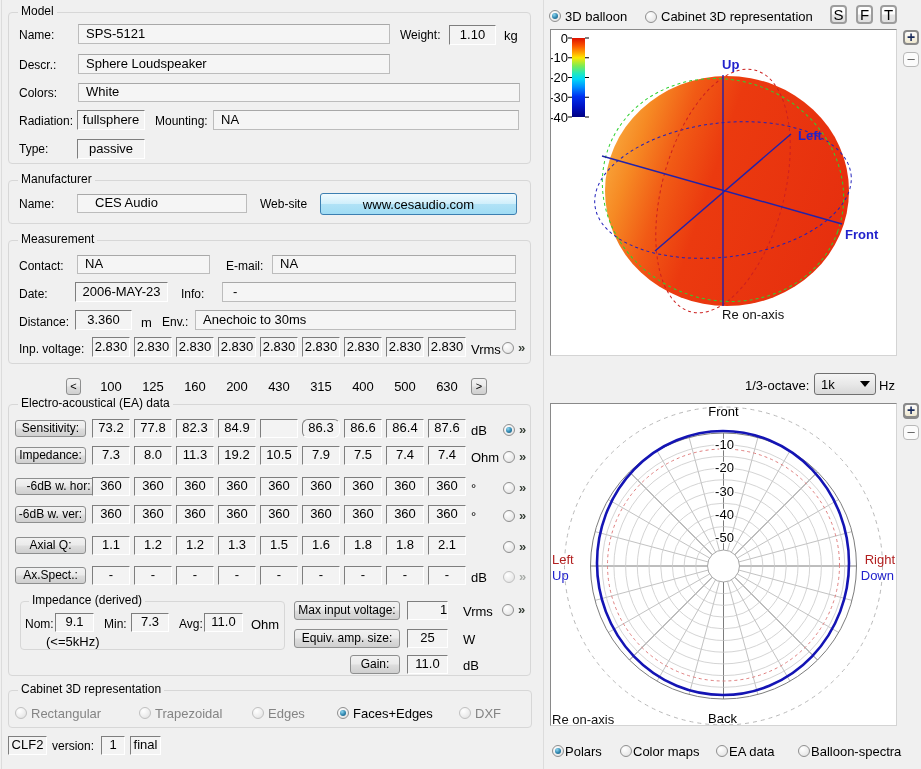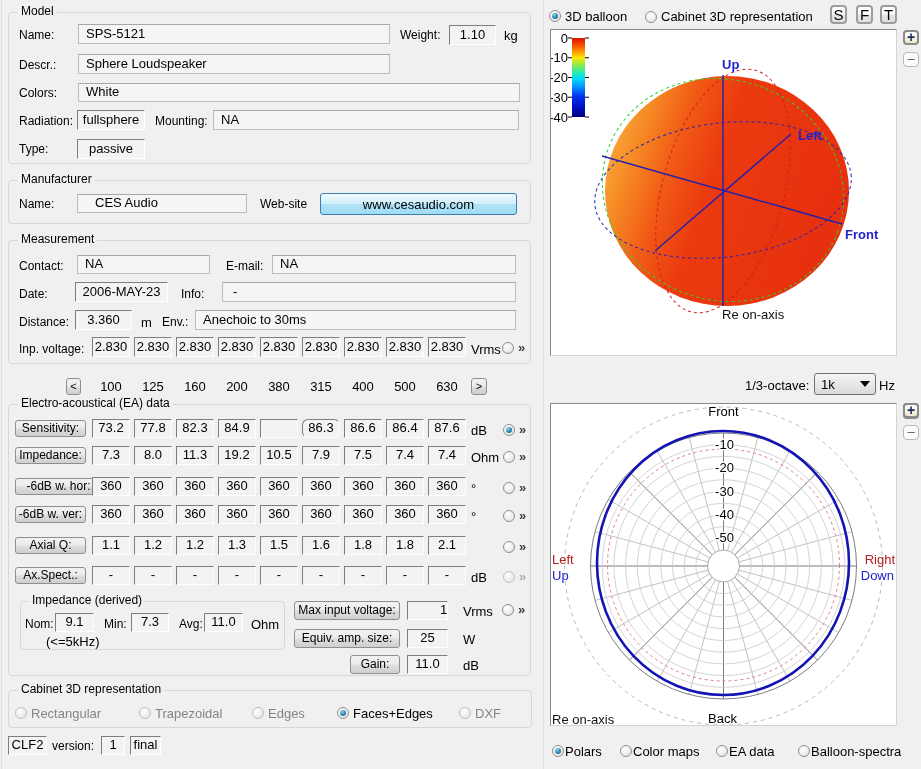--- a/index.html
+++ b/index.html
@@ -66,21 +66,21 @@
 <div class="fs" style="left:386px;top:337px;width:38px;height:20px;line-height:17px;">2.830</div>
 <div class="fs" style="left:428px;top:337px;width:38px;height:20px;line-height:17px;">2.830</div>
 <div class="val" style="left:471px;top:342px;">Vrms</div>
 <div class="radio " style="left:502px;top:342px;"></div>
 <div class="chev" style="left:518px;top:340px;">»</div>
 <div class="btn" style="left:66px;top:378px;width:15px;height:17px;line-height:15px;font-size:11px;">&lt;</div>
 <div class="val" style="left:92px;top:379px;width:38px;text-align:center;">100</div>
 <div class="val" style="left:134px;top:379px;width:38px;text-align:center;">125</div>
 <div class="val" style="left:176px;top:379px;width:38px;text-align:center;">160</div>
 <div class="val" style="left:218px;top:379px;width:38px;text-align:center;">200</div>
-<div class="val" style="left:260px;top:379px;width:38px;text-align:center;">380</div>
+<div class="val" style="left:260px;top:379px;width:38px;text-align:center;">430</div>
 <div class="val" style="left:302px;top:379px;width:38px;text-align:center;">315</div>
 <div class="val" style="left:344px;top:379px;width:38px;text-align:center;">400</div>
 <div class="val" style="left:386px;top:379px;width:38px;text-align:center;">500</div>
 <div class="val" style="left:428px;top:379px;width:38px;text-align:center;">630</div>
 <div class="btn" style="left:471px;top:378px;width:16px;height:17px;line-height:15px;font-size:11px;">&gt;</div>
 <div class="g" style="left:8px;top:404px;width:523px;height:272px;"></div>
 <div class="glab" style="left:18px;top:396px;">Electro-acoustical (EA) data</div>
 <div class="btn" style="left:15px;top:420px;width:71px;height:17px;line-height:15px;font-size:12px;">Sensitivity:</div>
 <div class="fs" style="left:92px;top:419px;width:38px;height:19px;line-height:16px;">73.2</div>
 <div class="fs" style="left:134px;top:419px;width:38px;height:19px;line-height:16px;">77.8</div>

